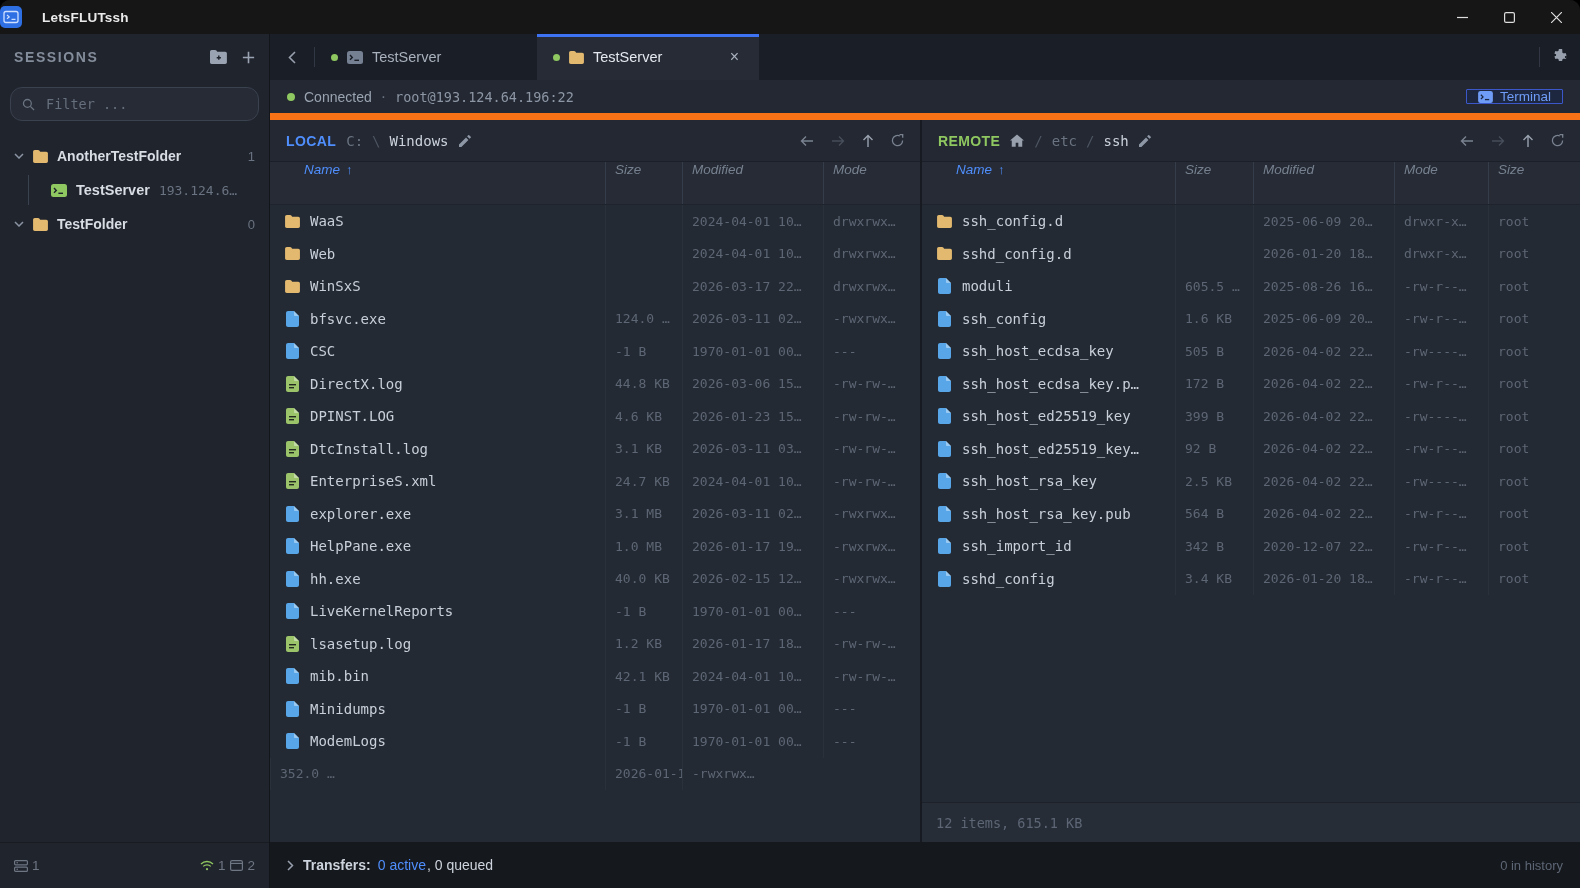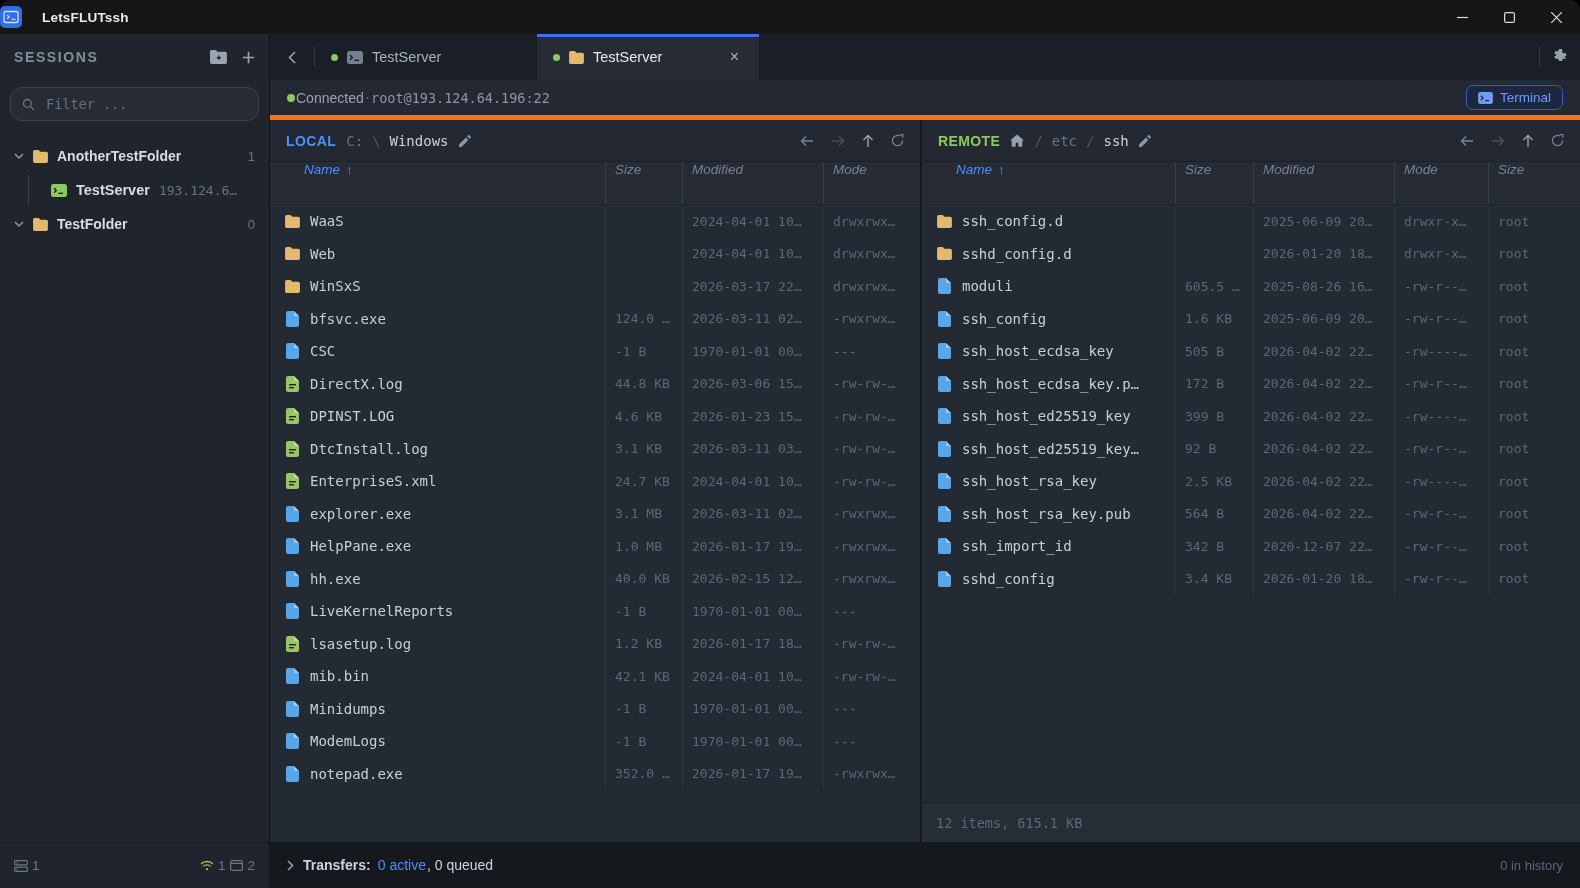--- a/index.html
+++ b/index.html
@@ -51,27 +51,27 @@
   .tab{display:flex;align-items:center;gap:9px;padding:0 16px;width:222px;flex:0 0 auto;cursor:pointer;position:relative;}
   .tab .dot{width:7px;height:7px;border-radius:50%;background:#8fc760;flex:0 0 7px;}
   .tab .tlabel{font-size:14.5px;color:#a9b1bd;white-space:nowrap;}
   .tab.active{background:#262b35;}
   .tab.active::before{content:"";position:absolute;top:0;left:0;right:0;height:3px;background:#3d73f2;}
   .tab.active .tlabel{color:#e4e8ef;}
   .tab-close{margin-left:auto;background:none;border:0;color:#aab2bf;font-size:16px;line-height:1;cursor:pointer;padding:2px 4px;}
   .tab-rest{flex:1;display:flex;align-items:center;justify-content:flex-end;padding-right:12px;gap:12px;}
 
   
-  .connbar{height:40px;flex:0 0 40px;background:#232832;display:flex;align-items:center;gap:1px;
-    padding:0 17px;border-bottom:5px solid #f97316;}
+  .connbar{height:40px;flex:0 0 40px;background:#232832;display:flex;align-items:center;gap:9px;
+    padding:0 17px;border-bottom:7px solid #f97316;}
   .status-dot{width:8px;height:8px;border-radius:50%;background:#8fc760;}
   .conn-status{color:#9aa3b1;font-size:14px;}
   .conn-sep{color:#6a7381;}
   .conn-addr{color:#8d96a5;font-size:13.5px;}
-  .terminal-btn{margin-left:auto;height:25px;display:flex;align-items:center;gap:7px;padding:0 11px;border-radius:7px;
+  .terminal-btn{margin-left:auto;height:15px;display:flex;align-items:center;gap:7px;padding:0 11px;border-radius:1px;
     border:1px solid #3b57c9;background:#1d2740;color:#6f9cf6;font-size:13.5px;cursor:pointer;
     font-family:"Liberation Sans",sans-serif;}
 
   
   .panels{flex:1;display:flex;min-height:0;background:#242a33;}
   .panel{display:flex;flex-direction:column;min-width:0;}
   .panel.local{flex:0 0 650px;width:650px;}
   .panel.remote{flex:1;}
   .splitter{width:2px;flex:0 0 2px;background:#171b21;}
   .panel-header{height:42px;flex:0 0 42px;display:flex;align-items:center;gap:10px;padding:0 16px;
@@ -605,29 +605,20 @@
                       <path fill="rgba(255,255,255,.4)" d="M8 0l5 5H9c-.6 0-1-.4-1-1V0z"></path>
                     </svg>
                   </span>
                   <span>ModemLogs</span>
                 </div>
                 <div class="cell">-1 B</div>
                 <div class="cell">1970-01-01 00…</div>
                 <div class="cell">---</div>
               </div>
               <div class="row grid-local">
-                <div class="cell name">
-                  <span class="icon">
-                    <svg width="13" height="16" viewBox="0 0 13 16">
-                      <path fill="#58a6e8" d="M0 2C0 .9.9 0 2 0h6l5 5v9c0 1.1-.9 2-2 2H2c-1.1 0-2-.9-2-2V2z"></path>
-                      <path fill="rgba(255,255,255,.4)" d="M8 0l5 5H9c-.6 0-1-.4-1-1V0z"></path>
-                    </svg>
-                  </span>
-                  <span>notepad.exe</span>
-                </div>
                 <div class="cell">352.0 …</div>
                 <div class="cell">2026-01-17 19…</div>
                 <div class="cell">-rwxrwx…</div>
               </div>
             </div>
         </section>
 
         <div class="splitter"></div>
 
         <section class="panel remote">

